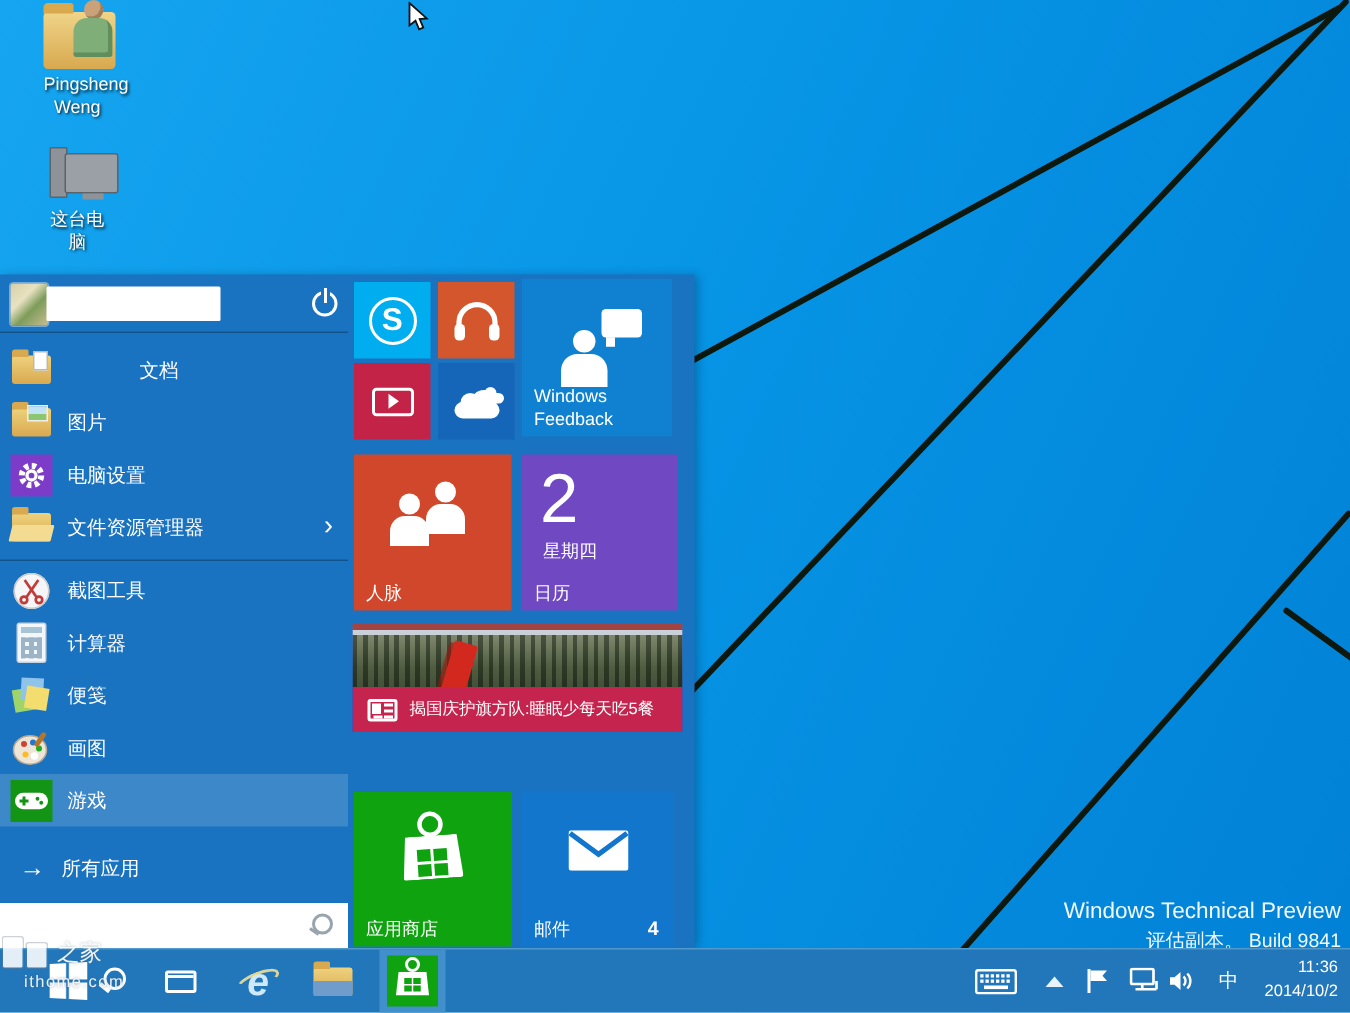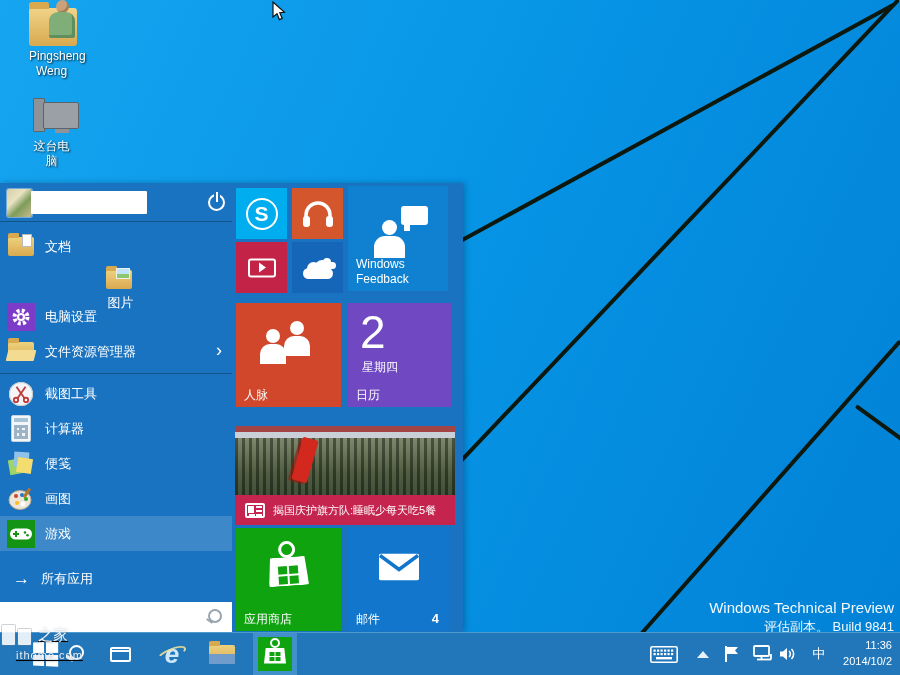--- a/index.html
+++ b/index.html
@@ -139,21 +139,21 @@
   .pp { position:absolute; width:26px; height:40px; }
   .pp:before { content:""; position:absolute; left:6px; top:0; width:14px; height:14px;
                border-radius:50%; background:#fff; }
   .pp:after { content:""; position:absolute; left:0; top:15px; width:26px; height:20px;
                border-radius:10px 10px 0 0; background:#fff; }
   .pp1 { left:24px; top:26px; }
   .pp2 { left:48px; top:18px; }
   .tile-calendar { left:348px; top:120px; width:104px; height:104px; background:#6f48c2; }
   .cal-day { position:absolute; left:12px; top:2px; font-size:46px; font-weight:300; }
   .cal-week { position:absolute; left:14px; top:56px; font-size:12px; }
-  .tile-news { left:235px; top:243px; width:220px; height:99px; background:#1d4ed8; }
+  .tile-news { left:235px; top:233px; width:220px; height:72px; background:#1d4ed8; }
   .news-photo { position:absolute; inset:0 0 30px 0;
       background:
         linear-gradient(180deg,#a24444 0 9%, #c9d0d8 9% 18%, rgba(0,0,0,0) 18%),
         repeating-linear-gradient(90deg, rgba(18,28,14,.55) 0 3px, rgba(90,100,75,.25) 3px 7px),
         linear-gradient(180deg,#8a9378 18%, #4c5a3e 70%, #3c4a34 100%); }
   .news-flag { position:absolute; left:62px; top:12px; width:16px; height:44px; background:#d3281e;
       transform:rotate(16deg); border-radius:2px; box-shadow:-3px 2px 0 rgba(160,20,10,.6); }
   .news-bar { position:absolute; left:0; right:0; bottom:0; height:30px; background:#c5244e;
       display:flex; align-items:center; }
   .np { flex:none; width:20px; height:15px; border:2px solid #fff; border-radius:2px;
@@ -215,21 +215,21 @@
   .minibag .grid i { background:#10a310; }
   .tray-ic { position:absolute; top:0; height:42px; display:flex; align-items:center;
              justify-content:center; cursor:pointer; }
   .chevup { width:0; height:0; border-left:6px solid transparent; border-right:6px solid transparent;
             border-bottom:7px solid #e8f2fa; }
   .ime { color:#fff; font-size:13px; }
   .clock { position:absolute; right:8px; top:5px; text-align:right; color:#fff; font-size:11px;
            line-height:1.45; cursor:pointer; }
 
   
-  .sitewm { position:absolute; left:2px; top:625px; z-index:35; pointer-events:none;text-decoration:underline; }
+  .sitewm { position:absolute; left:2px; top:625px; z-index:35; pointer-events:none; }
   .sitewm .blocks { display:flex; gap:3px; align-items:flex-end; }
   .sitewm .blocks i { background:rgba(255,255,255,.88); box-shadow:0 0 0 1px rgba(110,125,140,.35);
            border-radius:1px; }
   .sitewm .b1 { width:13px; height:20px; }
   .sitewm .b2 { width:13px; height:16px; }
   .sitewm .zh { color:rgba(255,255,255,.92); font-size:15px; margin-left:4px;
            text-shadow:0 0 2px rgba(90,110,130,.5); }
   .sitewm .url { color:rgba(255,255,255,.9); font-size:11px; margin:4px 0 0 14px; letter-spacing:1px;
            text-shadow:0 0 2px rgba(60,90,120,.6); }
 
@@ -271,29 +271,29 @@
 
   <div class="sm-header">
     <span class="avatar"></span>
     <span class="unamebox"></span>
     <span class="pwr">
       <span class="ring"></span>
       <span class="bar"></span>
     </span>
   </div>
 
-  <div class="menu-item" style="top:46px;">
+  <div class="menu-item" style="top:46px;gap:48px;">
     <span class="ico">
         <span class="fld">
           <span class="doc"></span>
         </span>
       </span>
     <span class="mi-label">文档</span>
   </div>
-  <div class="menu-item" style="top:81px;flex-direction:column;">
+  <div class="menu-item" style="top:81px;">
     <span class="ico">
         <span class="fld">
           <span class="pic"></span>
         </span>
       </span>
     <span class="mi-label">图片</span>
   </div>
   <div class="menu-item" style="top:116px;">
     <span class="ico">
       <span class="tile-ico" style="background:#7d3cc8;">

